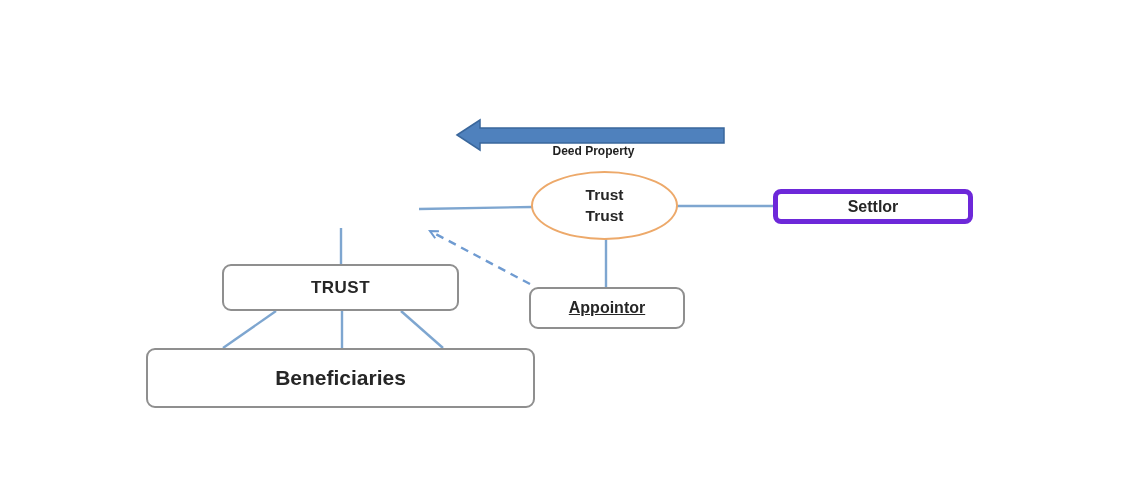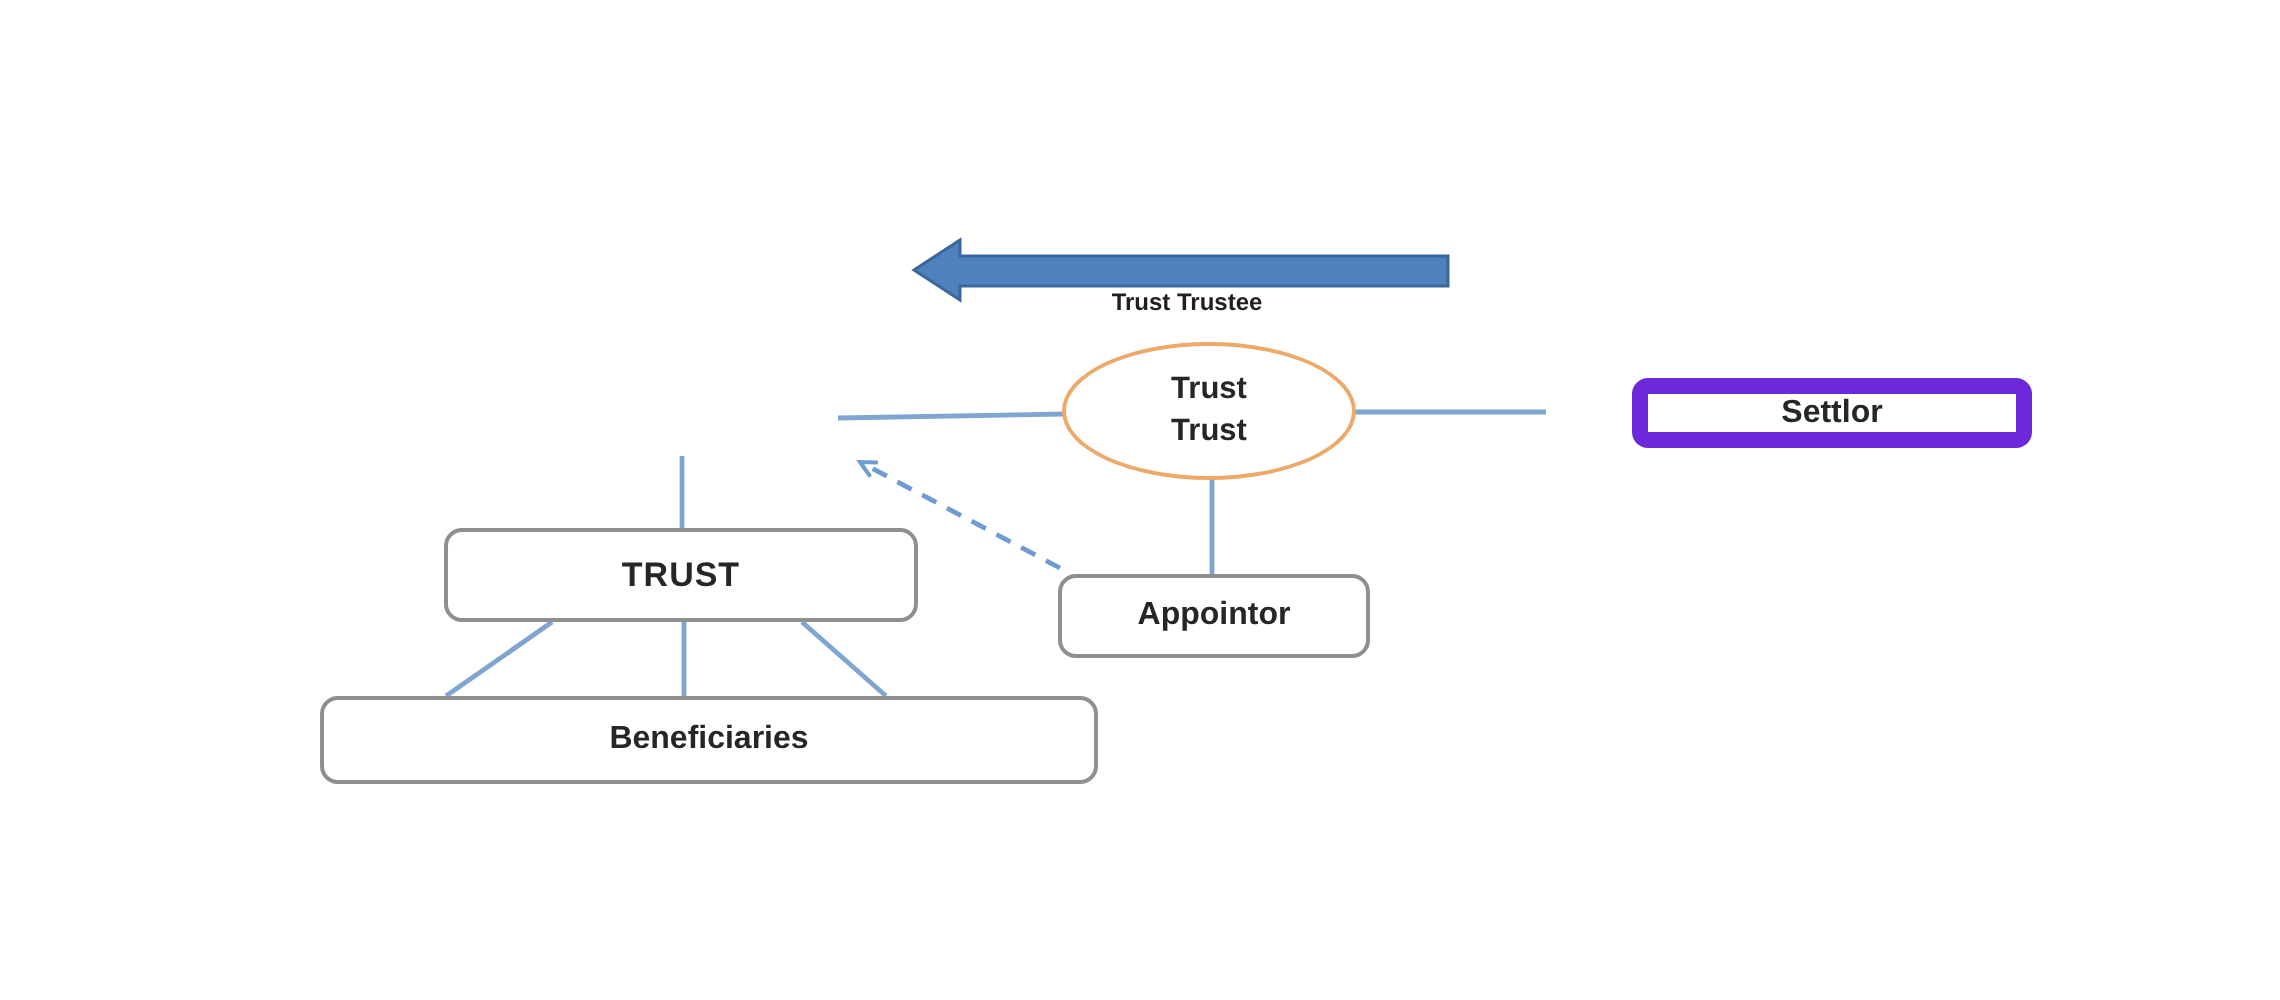--- a/index.html
+++ b/index.html
@@ -24,31 +24,31 @@
     background: #ffffff;
     display: flex;
     align-items: center;
     justify-content: center;
     font-weight: bold;
     color: #262626;
     box-sizing: border-box;
     text-align: center;
   }
   .box { border: 2px solid #8f8f8f; border-radius: 9px; }
-  .box-blue { border: 8px solid #6d28d9; border-radius: 8px; margin-left: 43px; }
+  .box-blue { border: 5px solid #6d28d9; border-radius: 8px; }
   .ellipse {
     border: 2.5px solid #eda96a;
     border-radius: 50%;
     flex-direction: column;
     line-height: 1.3;
   }
   #trustee        { left: 263px; top: 192px; width: 156px; height: 36px; font-size: 16px; }
   #trust-node     { left: 222px; top: 264px; width: 237px; height: 47px; font-size: 17px; letter-spacing: 0.5px; }
-  #beneficiaries  { left: 146px; top: 348px; width: 389px; height: 44px; font-size: 16px; margin-left: 14px; }
-  #appointor      { left: 529px; top: 287px; width: 156px; height: 42px; font-size: 16px; }
+  #beneficiaries  { left: 146px; top: 348px; width: 389px; height: 60px; font-size: 21px; }
+  #appointor      { left: 529px; top: 287px; width: 156px; height: 42px; font-size: 16px; text-decoration: underline; }
   #settlor        { left: 773px; top: 189px; width: 200px; height: 35px; font-size: 16px; }
   #trust-deed     { left: 531px; top: 171px; width: 147px; height: 69px; font-size: 15.5px; }
   .arrow-label {
     position: absolute;
     left: 521px; top: 144px; width: 145px;
     text-align: center;
     font-weight: bold;
     font-size: 12px;
     color: #1f1f1f;
   }
@@ -71,21 +71,21 @@
     <line class="conn" x1="677" y1="206" x2="773" y2="206" stroke="#7ea6d0"></line>
     <line class="conn" x1="606" y1="239" x2="606" y2="287" stroke="#7ea6d0"></line>
     <line class="conn" x1="341" y1="228" x2="341" y2="264" stroke="#7ea6d0"></line>
     <line class="conn" x1="276" y1="311" x2="223" y2="348" stroke="#7ea6d0"></line>
     <line class="conn" x1="342" y1="311" x2="342" y2="348" stroke="#7ea6d0"></line>
     <line class="conn" x1="401" y1="311" x2="443" y2="348" stroke="#7ea6d0"></line>
 
     <line class="dashed" x1="530" y1="284" x2="430" y2="231" marker-end="url(#arrowOpen)" stroke="#6f9bd1"></line>
   </svg>
 
-  <div class="arrow-label">Trust Trustee</div>
+  <div class="arrow-label">Deed Property</div>
 
 
   <div class="node box" id="trust-node">
     <span>TRUST</span>
   </div>
 
   <div class="node box" id="beneficiaries">
     <span>Beneficiaries</span>
   </div>
 

